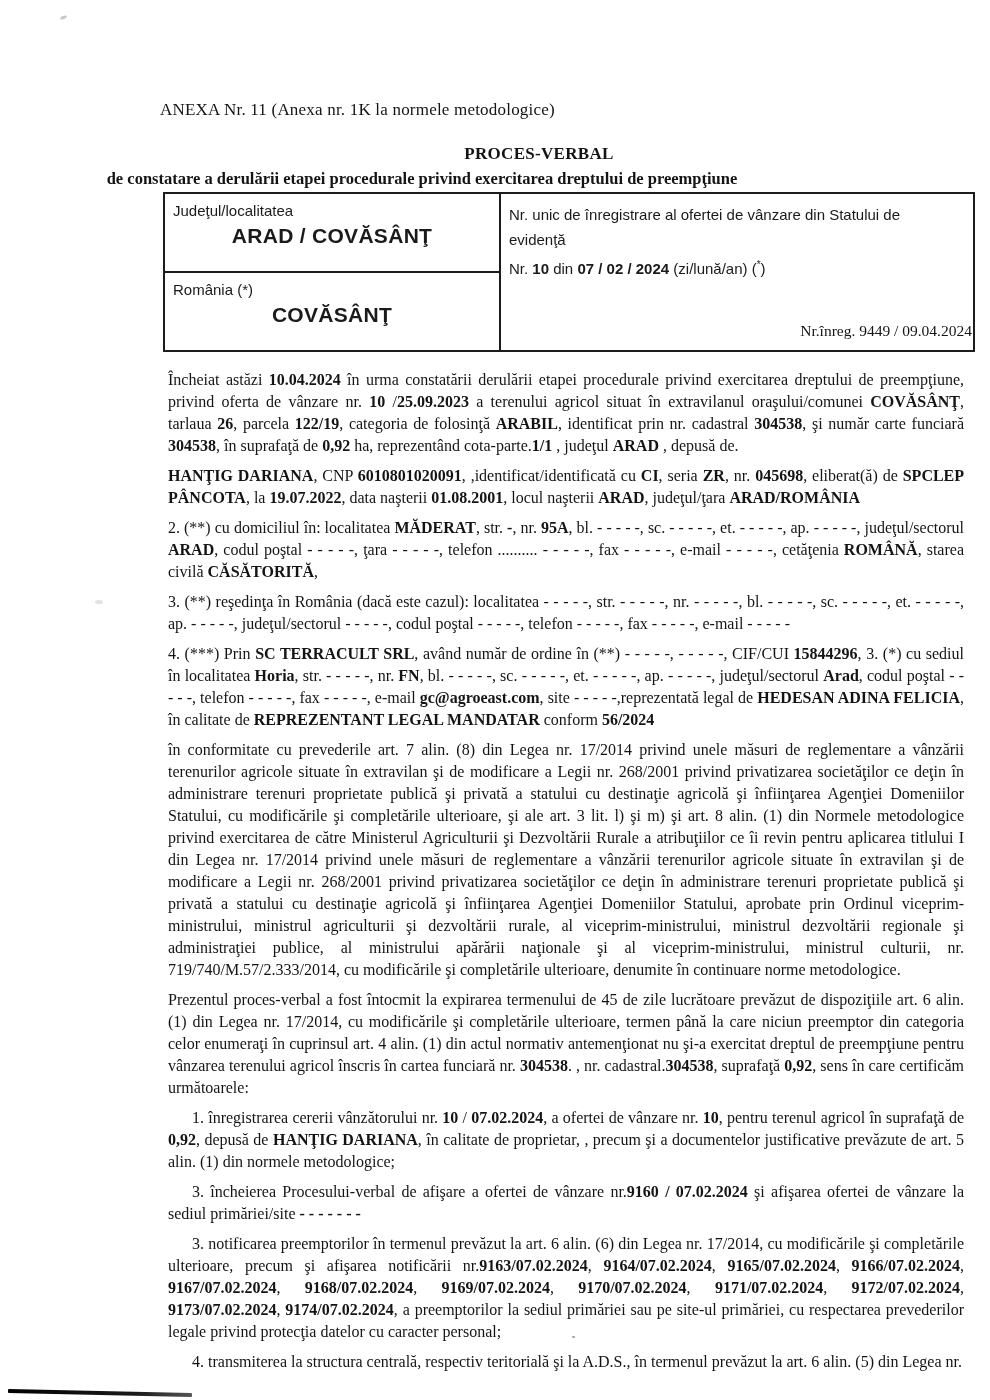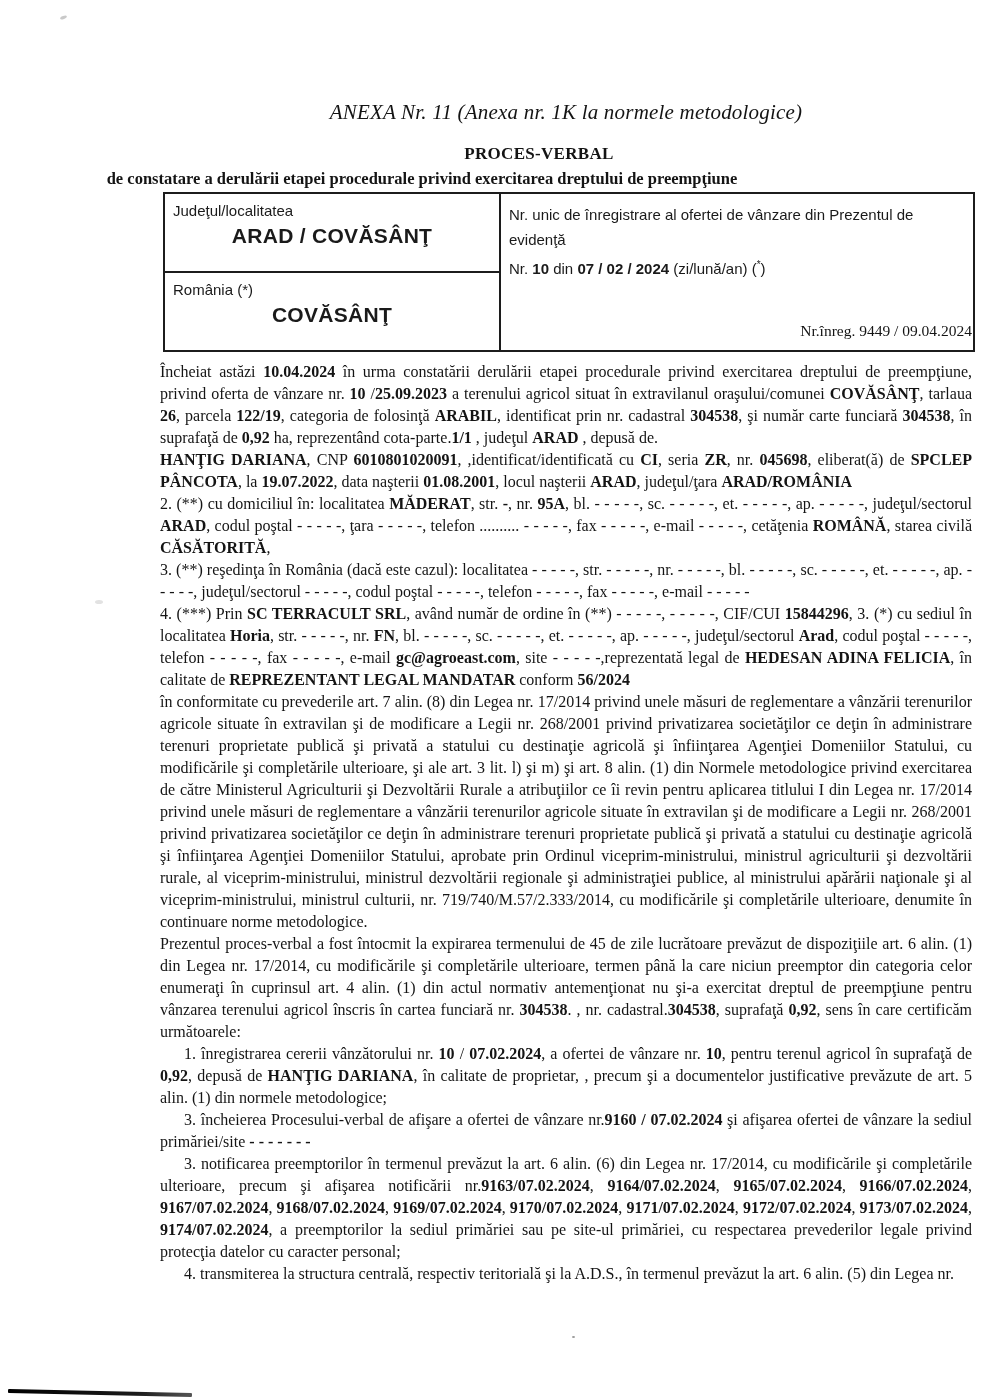--- a/index.html
+++ b/index.html
@@ -8,24 +8,23 @@
     width: 990px;
     height: 1400px;
     background: #ffffff;
     overflow: hidden;
     color: #141414;
     font-family: "Liberation Serif", serif;
   }
   .anexa {
     position: absolute;
     top: 100px; left: 160px; width: 812px;
-    text-align: center;
-    font-size: 21px;
+    text-align: left;
+    font-size: 17px;
     letter-spacing: 0.2px;
-    font-style: italic;
   }
   .title {
     position: absolute;
     top: 144px; left: 0; width: 990px;
     text-align: center;
     font-weight: bold;
     font-size: 17px;
     letter-spacing: 0.3px;
     padding-left: 44px;
   }
@@ -64,21 +63,21 @@
     text-align: right;
     font-size: 15.5px;
   }
   .body {
     position: absolute;
     top: 361px; left: 160px; width: 812px;
     font-size: 16px;
     line-height: 22px;
     text-align: justify;
   }
-  .para { margin: 0; }
+  .para { margin: 8px; }
   .para.indent { text-indent: 24px; }
   .para b { font-weight: bold; }
   .scan-bar {
     position: absolute;
     left: 8px; top: 1391px;
     width: 184px; height: 4px;
     background: linear-gradient(to right, #000000, #1a1a1a 70%, #555555);
     transform: rotate(1.2deg);
     border-radius: 1px;
   }
@@ -98,21 +97,21 @@
   <div class="subtitle">de constatare a derulării etapei procedurale privind exercitarea dreptului de preempţiune</div>
 
   <table class="info-table">
     <tbody>
       <tr>
         <td class="lc lc1">
           <div class="lab">Judeţul/localitatea</div>
           <div class="val">ARAD / COVĂSÂNŢ</div>
         </td>
         <td class="rc" rowspan="2">
-          <div class="rline1">Nr. unic de înregistrare al ofertei de vânzare din Prezentul de evidenţă</div>
+          <div class="rline1">Nr. unic de înregistrare al ofertei de vânzare din Statului de evidenţă</div>
           <div class="rline2"><span>Nr. </span><b>10</b><span> din </span><b>07 / 02 / 2024</b><span> (zi/lună/an) (</span><sup>*</sup><span>)</span></div>
         </td>
       </tr>
       <tr>
         <td class="lc lc2">
           <div class="lab">România (*)</div>
           <div class="val">COVĂSÂNŢ</div>
         </td>
       </tr>
     </tbody>

